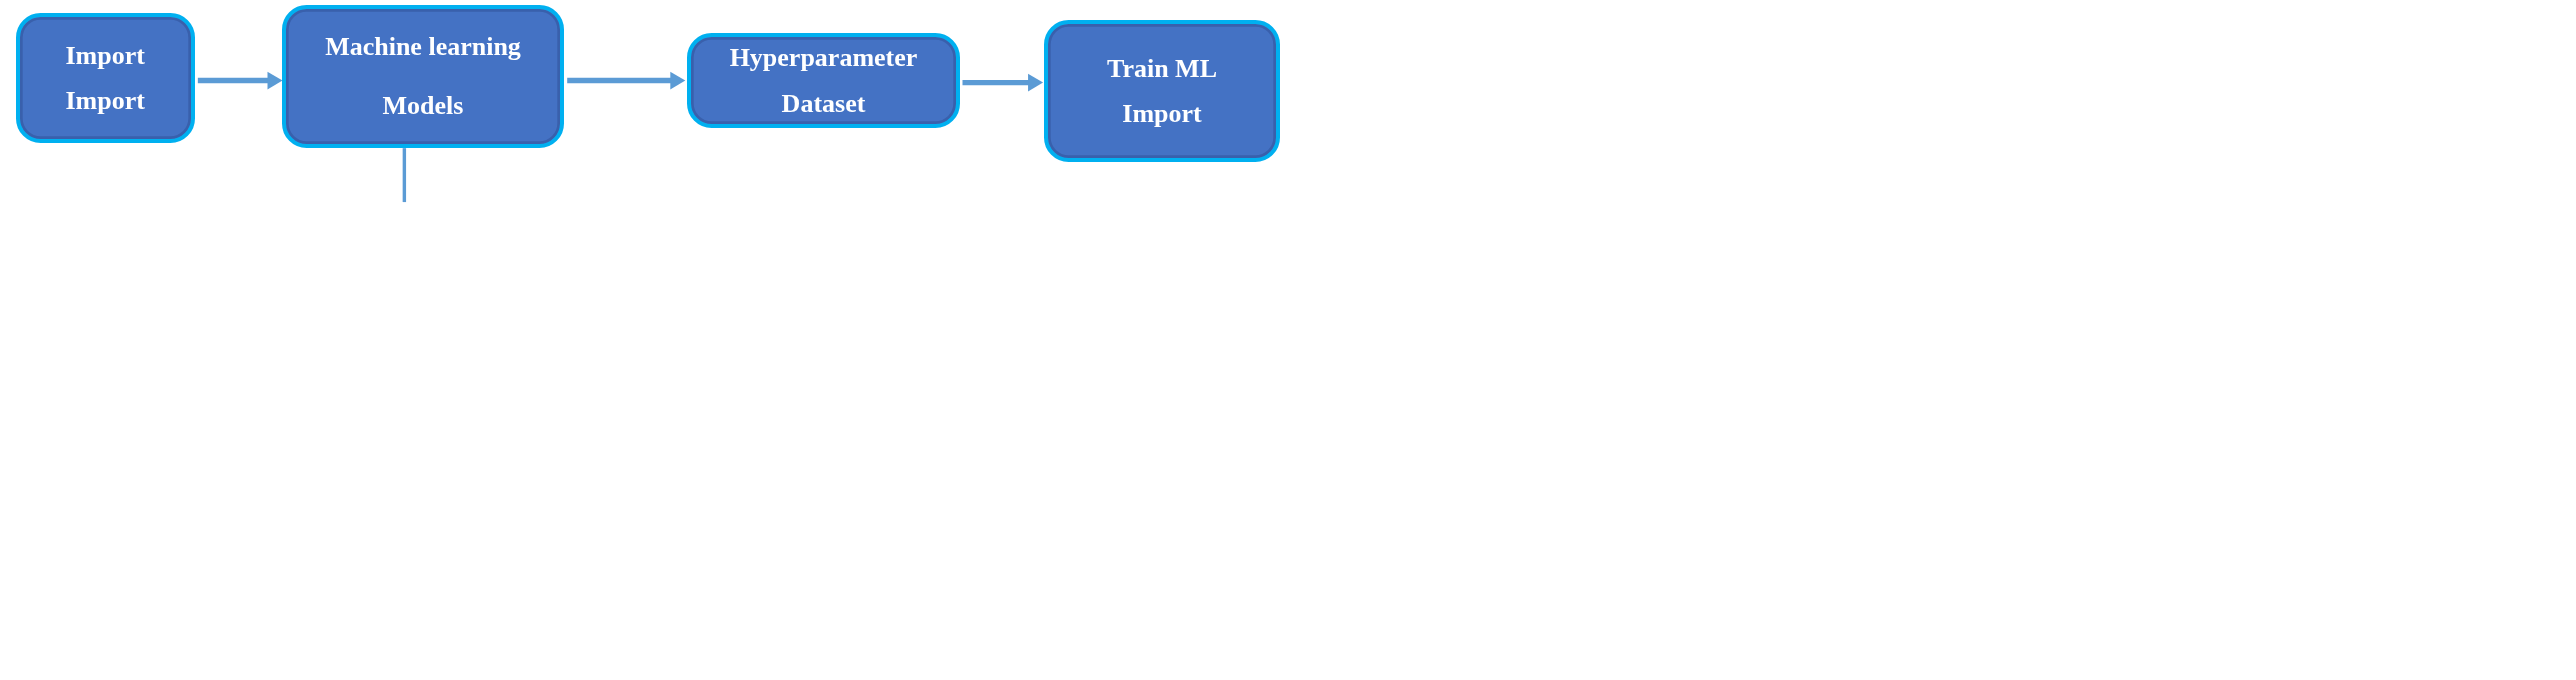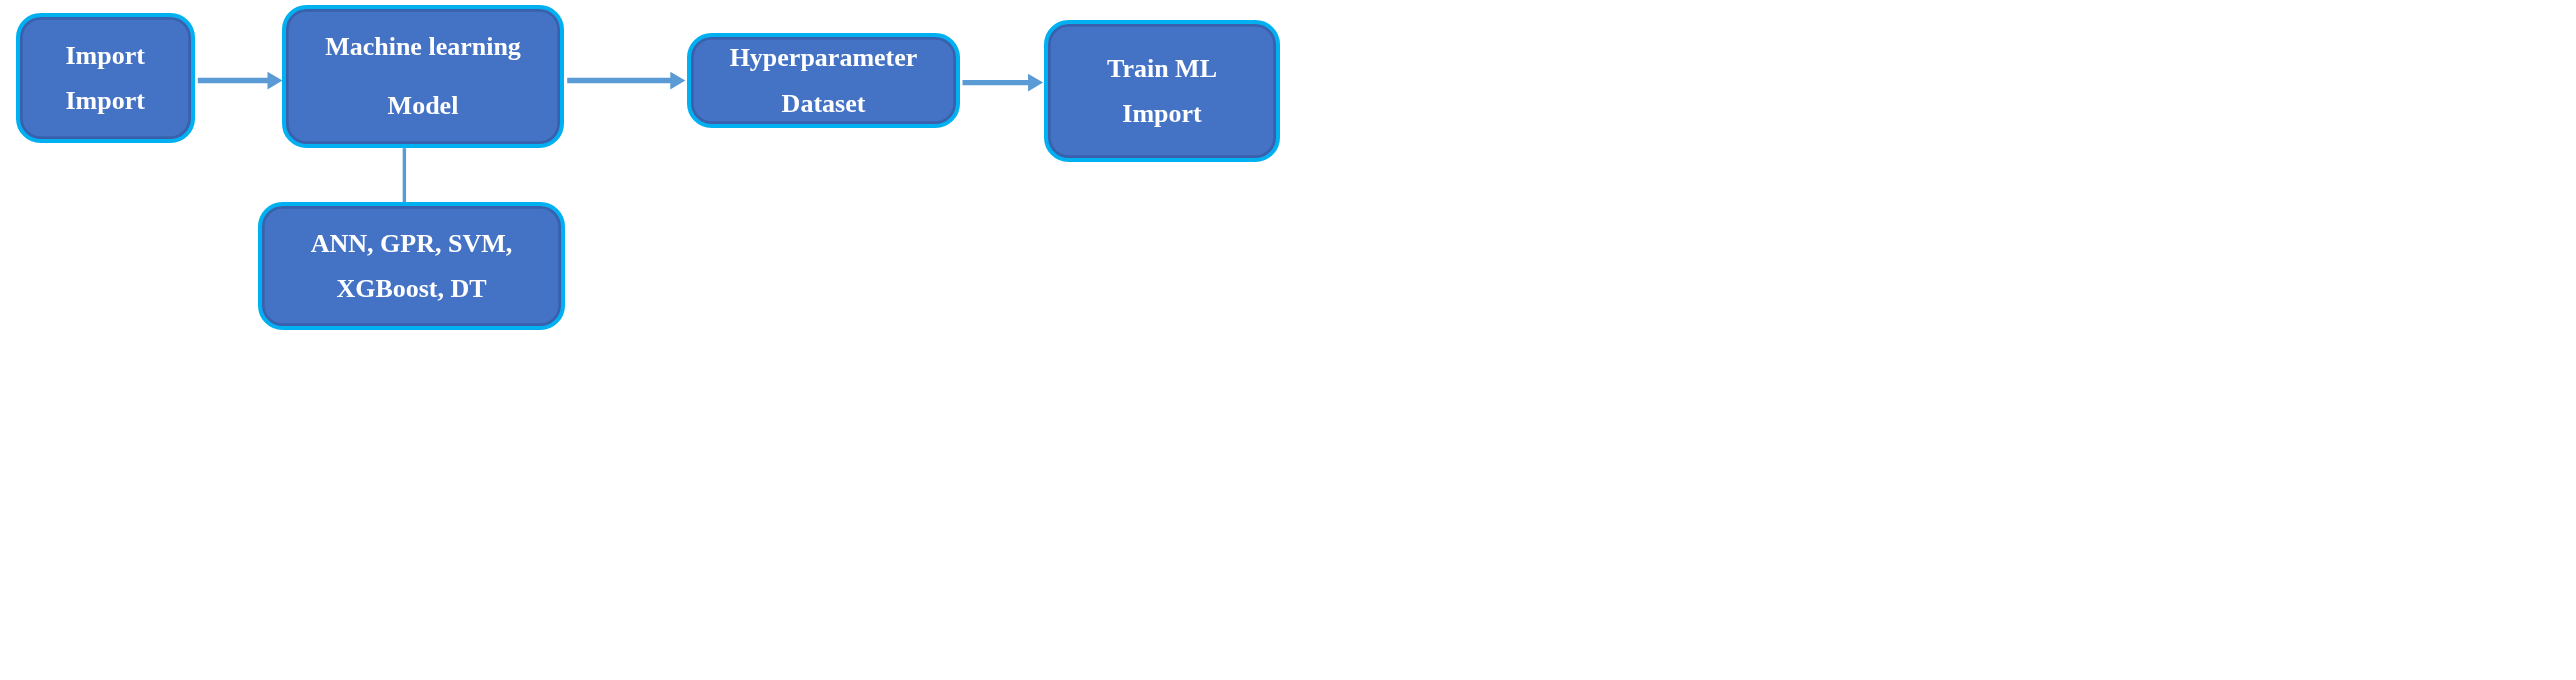--- a/index.html
+++ b/index.html
@@ -81,32 +81,28 @@
     </g>
   </svg>
 
   <div class="node" id="node-import-dataset">
     <div class="node-line">Import</div>
     <div class="node-line">Import</div>
   </div>
 
   <div class="node" id="node-machine-learning">
     <div class="node-line">Machine learning</div>
-    <div class="node-line">Model</div>
+    <div class="node-line">Models</div>
   </div>
 
   <div class="node" id="node-hyperparameter-tuning">
     <div class="node-line">Hyperparameter</div>
     <div class="node-line">Dataset</div>
   </div>
 
   <div class="node" id="node-train-ml-model">
     <div class="node-line">Train ML</div>
     <div class="node-line">Import</div>
   </div>
 
-  <div class="node" id="node-model-list">
-    <div class="node-line">ANN, GPR, SVM,</div>
-    <div class="node-line">XGBoost, DT</div>
-  </div>
 
 </div>
 
 
 </body></html>

